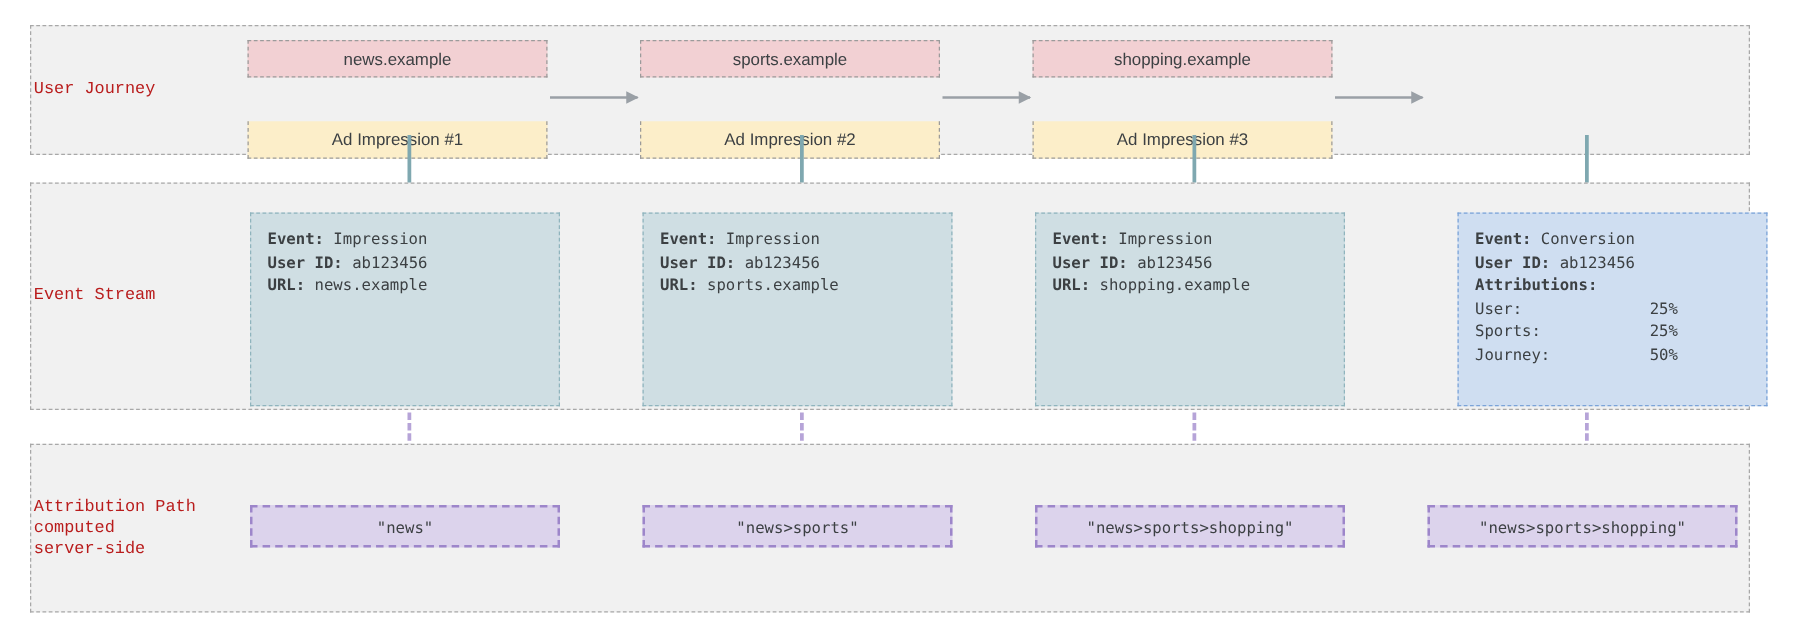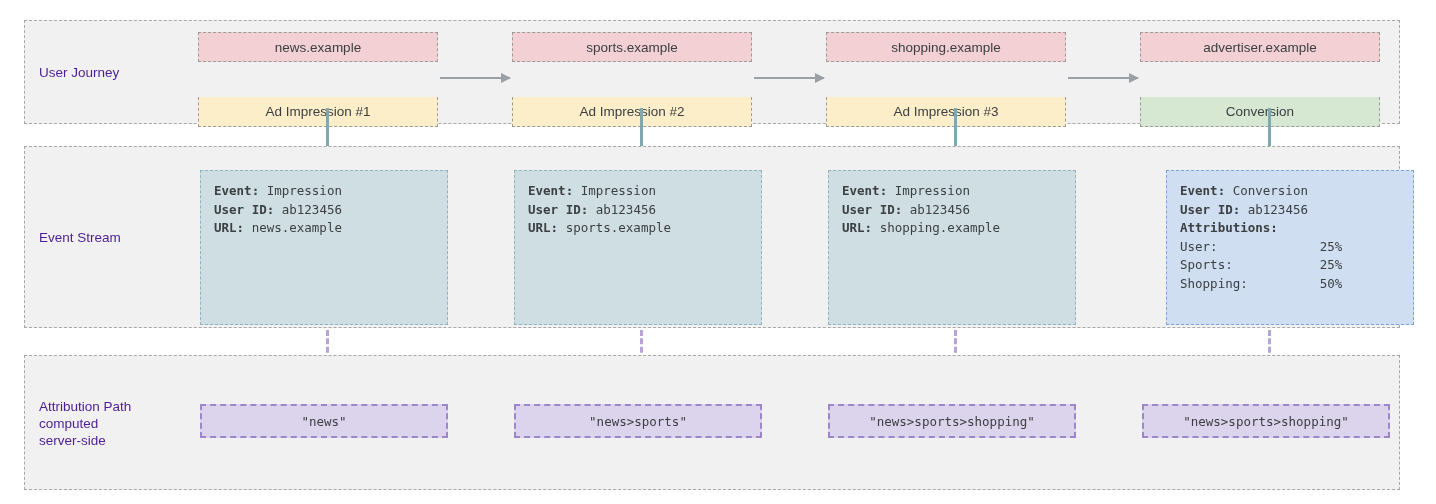--- a/index.html
+++ b/index.html
@@ -17,25 +17,26 @@
     left: 24px; width: 1376px;
     background: #f1f1f1;
     border: 1px dashed #a8a8a8;
   }
   #band-journey   { top: 20px;  height: 104px; }
   #band-events    { top: 146px; height: 182px; }
   #band-attr      { top: 355px; height: 135px; }
 
   .band-label {
     position: absolute;
-    left: 14px;
+    left: 2px;
     font-size: 13.5px;
-    color: #4c1d95;
+    color: #b91c1c;
     line-height: 17px;
     white-space: pre-line;
+    font-family: Liberation Mono, monospace;
   }
   #label-journey { top: 50%; transform: translateY(-50%); }
   #label-events  { top: 50%; transform: translateY(-50%); }
   #label-attr    { top: 50%; transform: translateY(-50%); }
 
   
   .journey-card { position: absolute; top: 32px; width: 240px; }
   .jc-domain, .jc-action {
     height: 30px;
     display: flex; align-items: center; justify-content: center;
@@ -114,24 +115,20 @@
     <div class="jc-action">Ad Impression #1</div>
   </div>
   <div class="journey-card" style="left:512px;">
     <div class="jc-domain">sports.example</div>
     <div class="jc-action">Ad Impression #2</div>
   </div>
   <div class="journey-card" style="left:826px;">
     <div class="jc-domain">shopping.example</div>
     <div class="jc-action">Ad Impression #3</div>
   </div>
-  <div class="journey-card" style="left:1140px;">
-    <div class="jc-domain">advertiser.example</div>
-    <div class="jc-action conv">Conversion</div>
-  </div>
 
   <div class="h-arrow" style="left:440px; width:70px;"></div>
   <div class="h-arrow" style="left:754px; width:70px;"></div>
   <div class="h-arrow" style="left:1068px; width:70px;"></div>
 
   <div class="v-arrow-teal" style="left:326px;"></div>
   <div class="v-arrow-teal" style="left:640px;"></div>
   <div class="v-arrow-teal" style="left:954px;"></div>
   <div class="v-arrow-teal" style="left:1268px;"></div>
 
@@ -163,21 +160,21 @@
     <div><span class="k">Attributions:</span></div>
     <div class="attr-line">
       <span class="name">User:</span>
       <span class="pct">25%</span>
     </div>
     <div class="attr-line">
       <span class="name">Sports:</span>
       <span class="pct">25%</span>
     </div>
     <div class="attr-line">
-      <span class="name">Shopping:</span>
+      <span class="name">Journey:</span>
       <span class="pct">50%</span>
     </div>
   </div>
 
   <div class="v-arrow-purple" style="left:326px;"></div>
   <div class="v-arrow-purple" style="left:640px;"></div>
   <div class="v-arrow-purple" style="left:954px;"></div>
   <div class="v-arrow-purple" style="left:1268px;"></div>
 
   <div class="band" id="band-attr">

